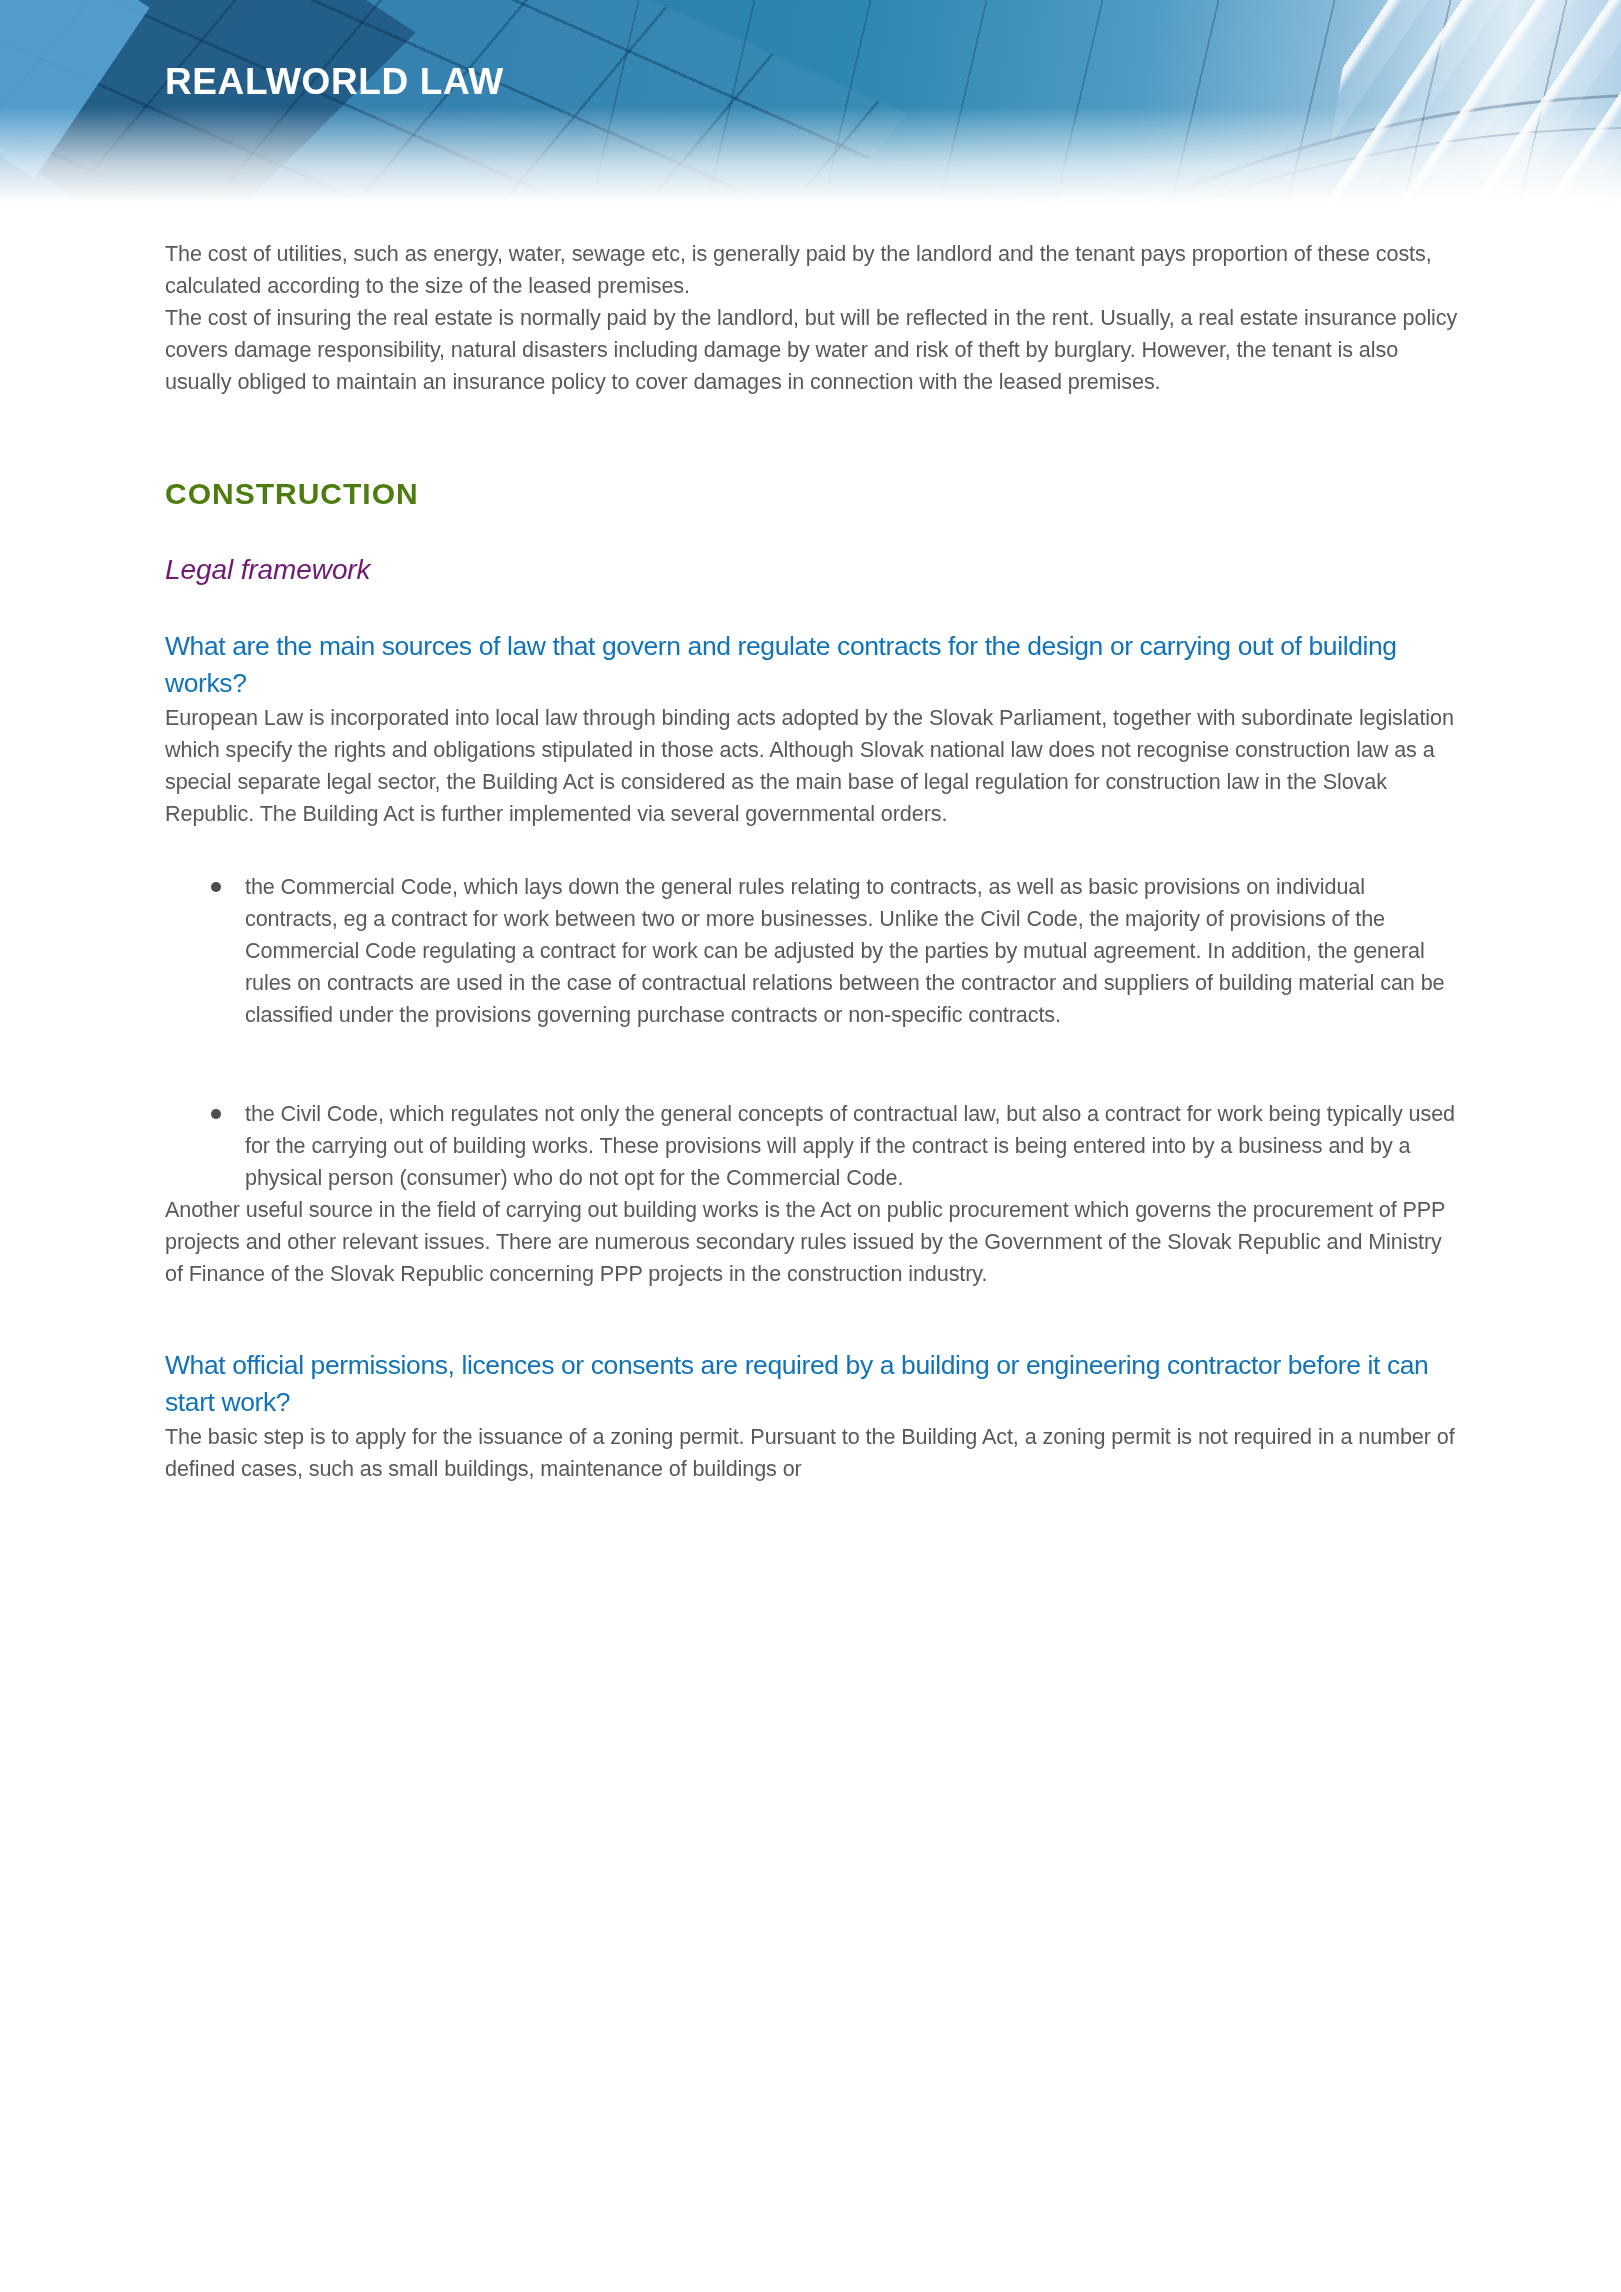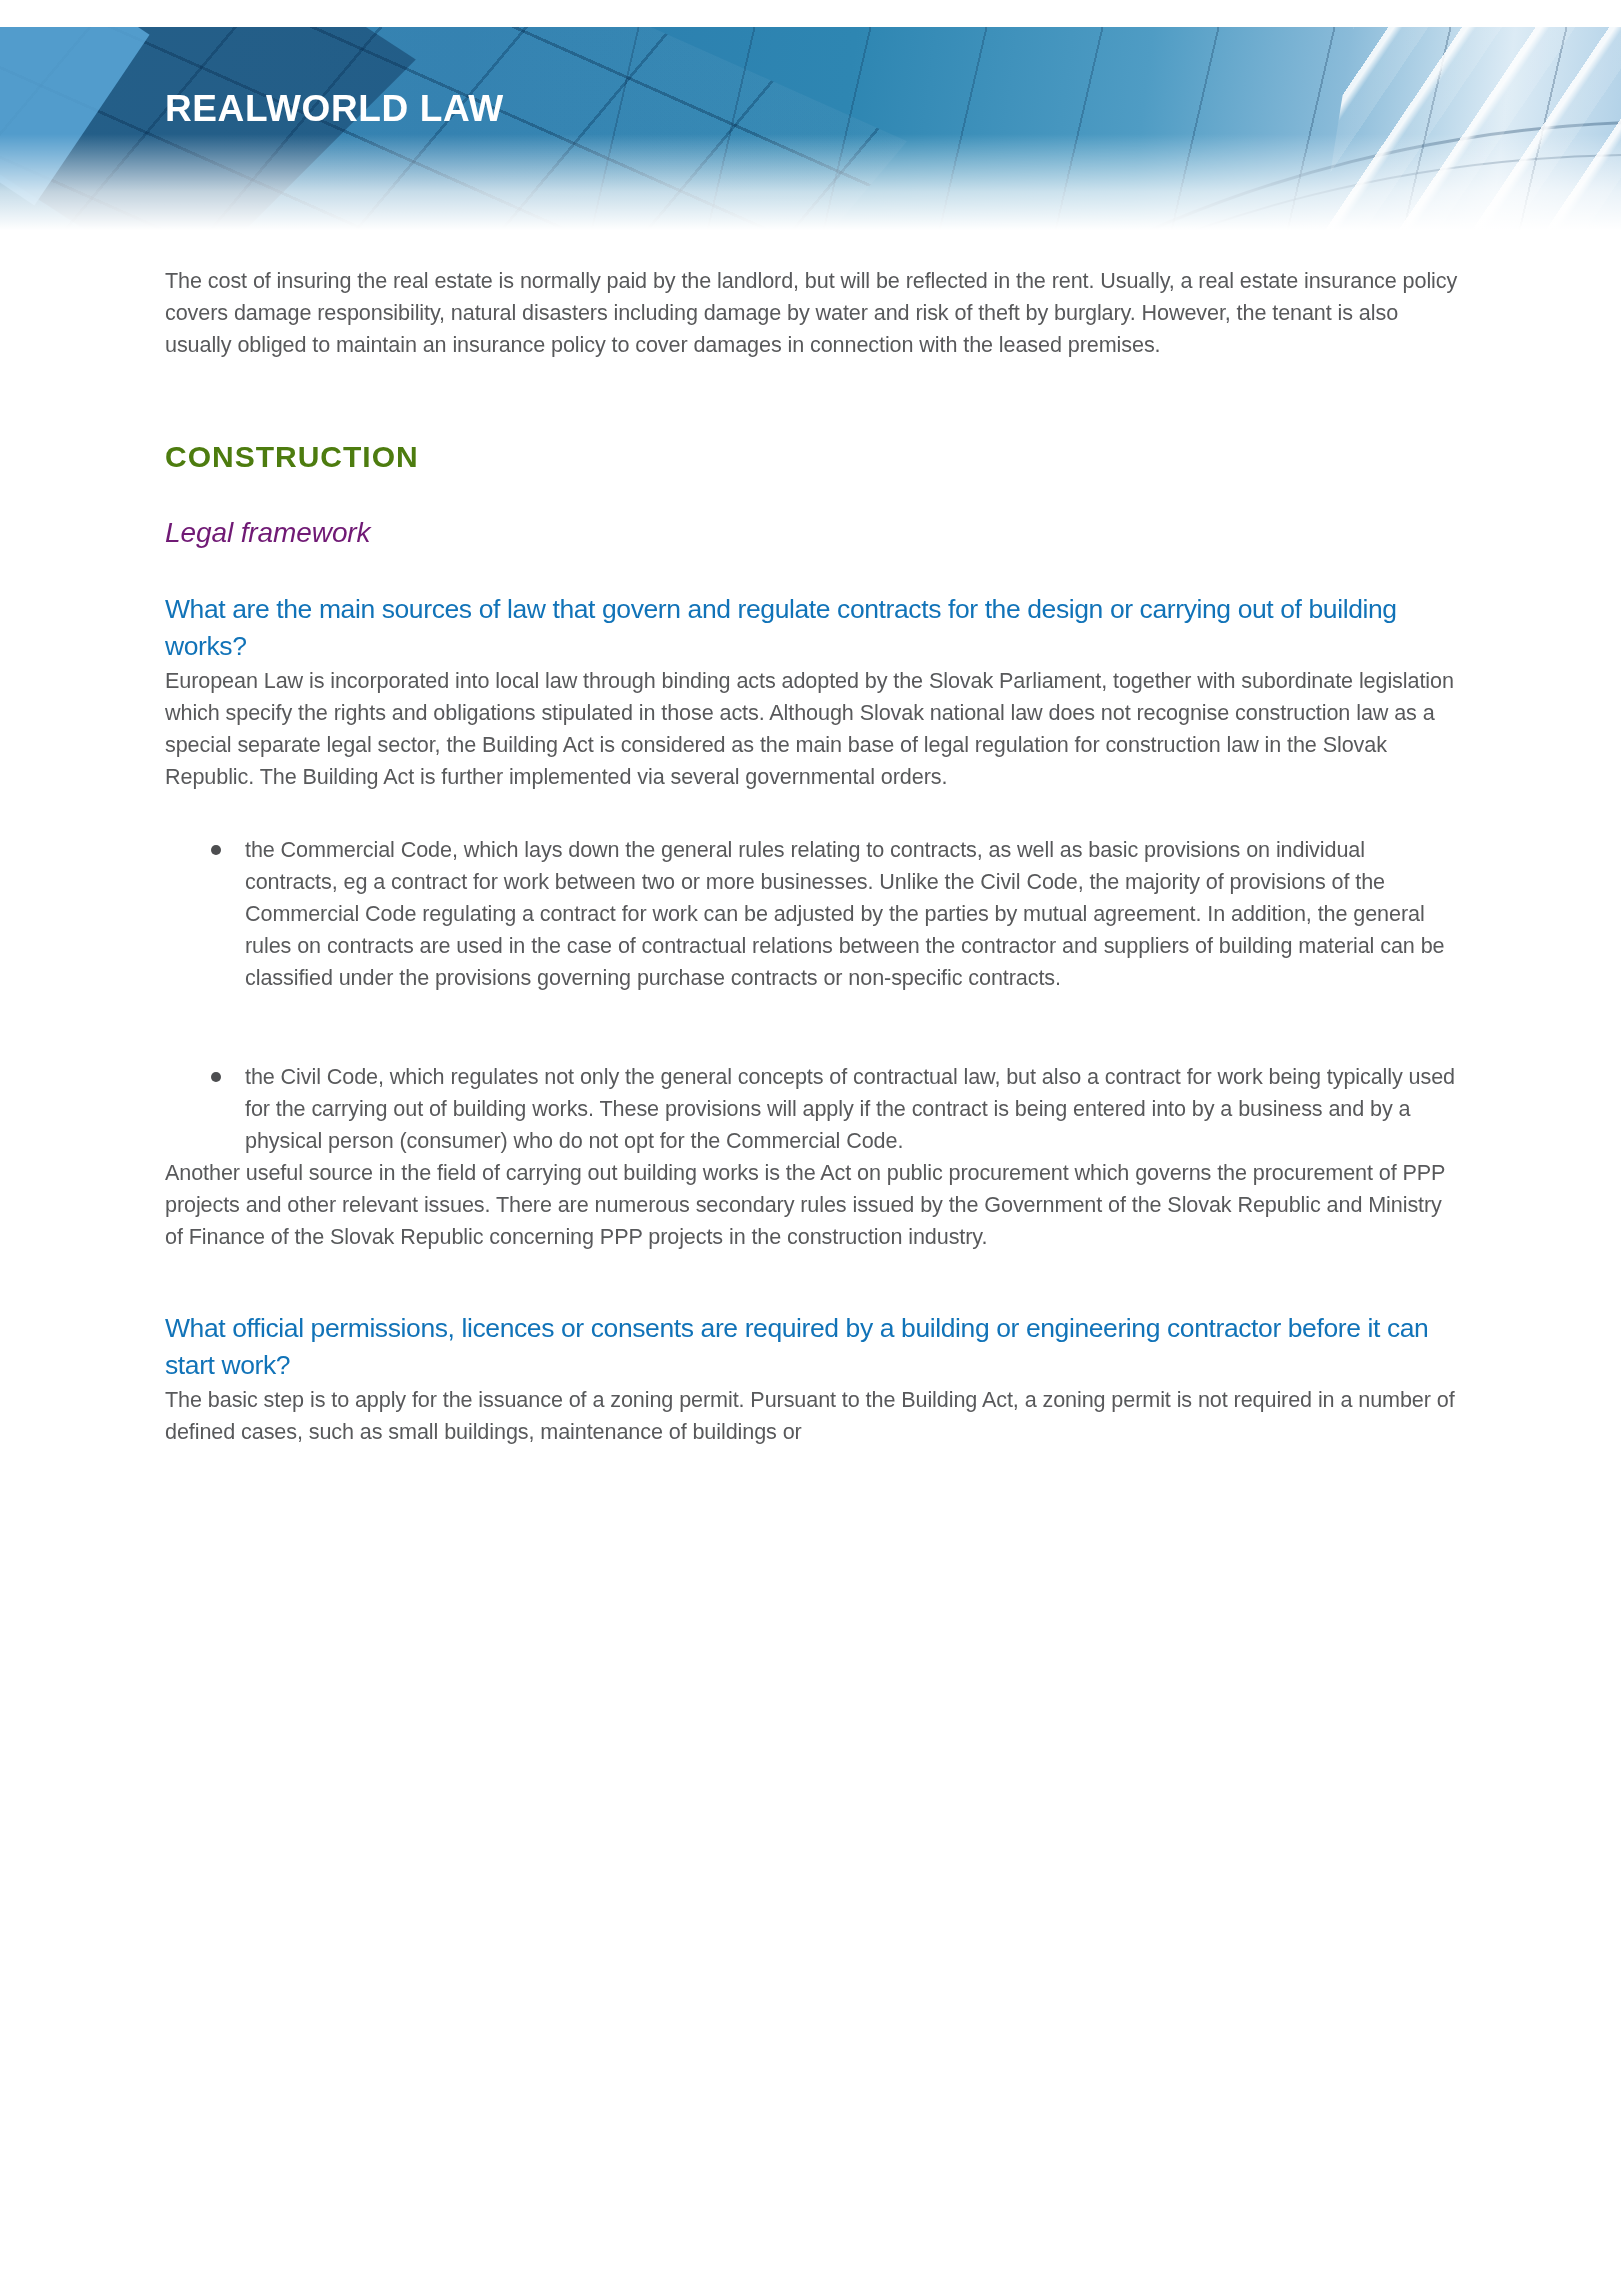--- a/index.html
+++ b/index.html
@@ -3,21 +3,20 @@
 <meta charset="utf-8">
 <style>
   html, body { margin: 0; padding: 0; background: #ffffff; }
   .page {
     position: relative;
     width: 1621px;
     height: 1882px;
     background: #ffffff;
     overflow: hidden;
     font-family: "Liberation Sans", sans-serif;
-    margin-top: 27px;
   }
 
   
   .banner {
     position: absolute;
     left: 0; top: 0;
     width: 1621px;
     height: 214px;
     overflow: hidden;
   }
@@ -180,20 +179,21 @@
     <div class="sky-corner"></div>
     <div class="mullions-right"></div>
     <div class="arc arc-1"></div>
     <div class="arc arc-2"></div>
     <div class="streaks"></div>
     <div class="fade"></div>
     <div class="brand">REALWORLD LAW</div>
   </header>
 
   <main class="content">
+    <p class="p1">The cost of utilities, such as energy, water, sewage etc, is generally paid by the landlord and the tenant pays proportion of these costs, calculated according to the size of the leased premises.</p>
 
 
     <p class="p2">The cost of insuring the real estate is normally paid by the landlord, but will be reflected in the rent. Usually, a real estate insurance policy covers damage responsibility, natural disasters including damage by water and risk of theft by burglary. However, the tenant is also usually obliged to maintain an insurance policy to cover damages in connection with the leased premises.</p>
 
     <h2 class="section-heading">CONSTRUCTION</h2>
 
     <h3 class="subsection-heading">Legal framework</h3>
 
     <h3 class="question q2">What are the main sources of law that govern and regulate contracts for the design or carrying out of building works?</h3>
 

